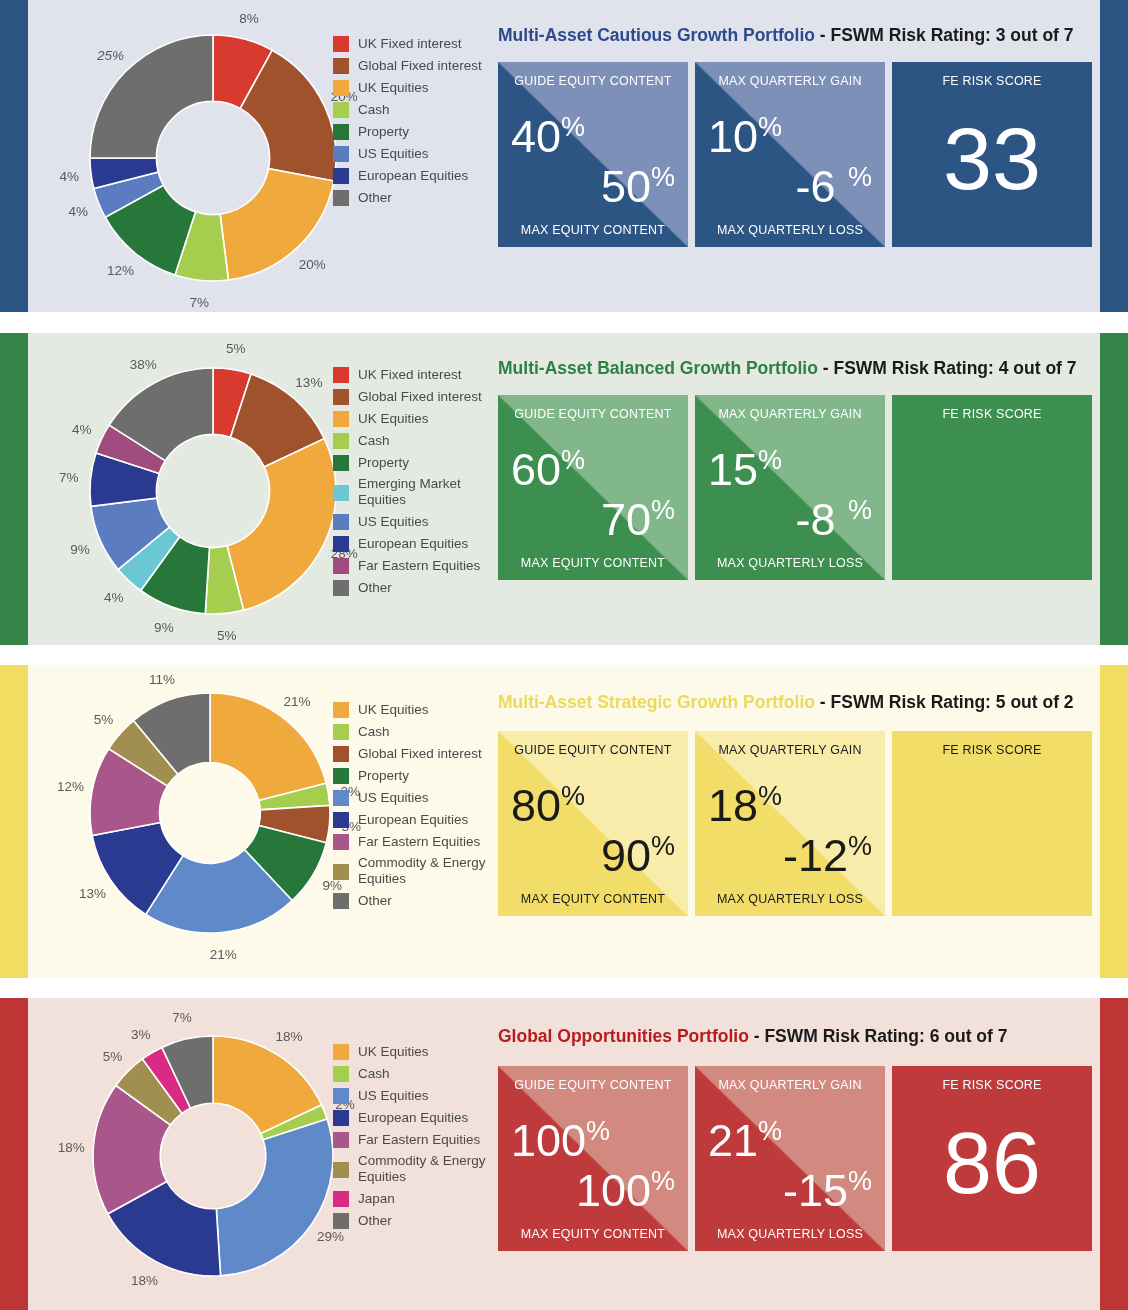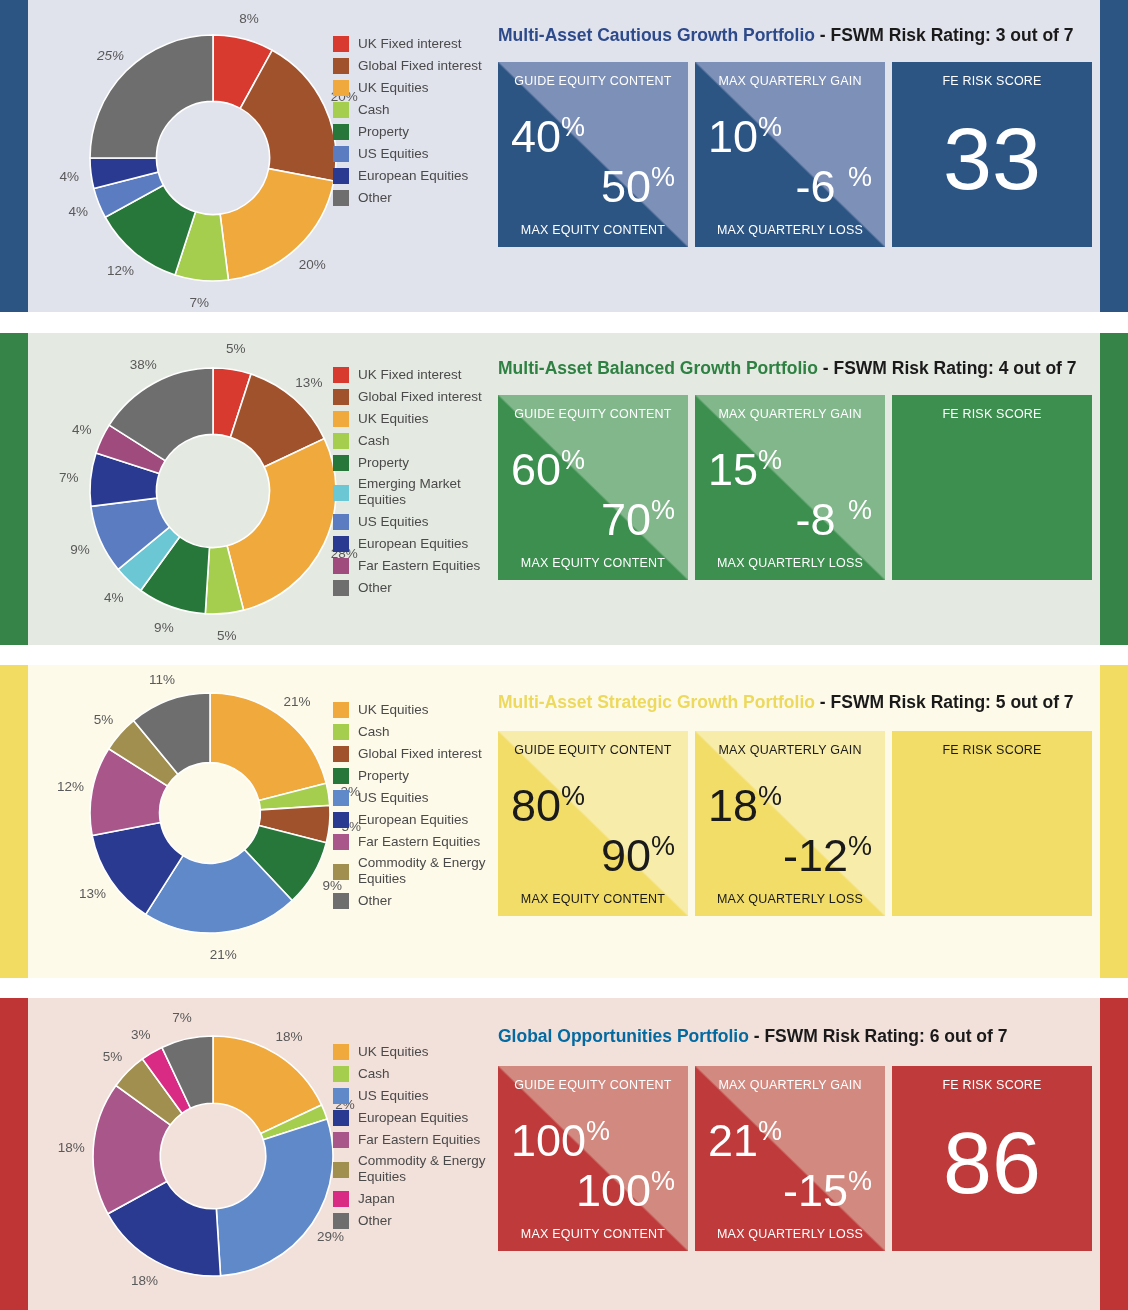--- a/index.html
+++ b/index.html
@@ -277,21 +277,21 @@
           </div>
           <div class="legend-row">
             <span class="sw" style="background: rgb(160, 143, 79);"></span>
             <span class="legend-label">Commodity &amp; Energy Equities</span>
           </div>
           <div class="legend-row">
             <span class="sw" style="background: rgb(110, 110, 110);"></span>
             <span class="legend-label">Other</span>
           </div>
         </div>
-        <div class="title" style="left: 470px; top: 27px;"><span class="name" style="color: rgb(236, 217, 94);">Multi-Asset Strategic Growth Portfolio</span><span class="rating"> - FSWM Risk Rating: 5 out of 7</span></div>
+        <div class="title" style="left: 470px; top: 27px;"><span class="name" style="color: rgb(236, 217, 94);">Multi-Asset Strategic Growth Portfolio</span><span class="rating"> - FSWM Risk Rating: 5 out of 2</span></div>
         <div class="cards" style="left: 470px; top: 66px;">
           <div class="card" style="width: 190px; height: 185px; color: rgb(26, 26, 26); background: linear-gradient(to left bottom, rgb(248, 236, 171) 0px, rgb(248, 236, 171) 49.6%, rgb(242, 221, 104) 50.4%, rgb(242, 221, 104) 100%);">
             <div class="card-top-label">GUIDE EQUITY CONTENT</div>
             <div class="v1">80<span class="sup">%</span></div>
             <div class="v2">90<span class="sup">%</span></div>
             <div class="card-bottom-label">MAX EQUITY CONTENT</div>
           </div>
           <div class="card" style="width: 190px; height: 185px; color: rgb(26, 26, 26); background: linear-gradient(to left bottom, rgb(248, 236, 171) 0px, rgb(248, 236, 171) 49.6%, rgb(242, 221, 104) 50.4%, rgb(242, 221, 104) 100%);">
             <div class="card-top-label">MAX QUARTERLY GAIN</div>
             <div class="v1">18<span class="sup">%</span></div>
@@ -355,21 +355,21 @@
           </div>
           <div class="legend-row">
             <span class="sw" style="background: rgb(217, 42, 132);"></span>
             <span class="legend-label">Japan</span>
           </div>
           <div class="legend-row">
             <span class="sw" style="background: rgb(110, 110, 110);"></span>
             <span class="legend-label">Other</span>
           </div>
         </div>
-        <div class="title" style="left: 470px; top: 28px;"><span class="name" style="color: #0369a1;">Global Opportunities Portfolio</span><span class="rating"> - FSWM Risk Rating: 6 out of 7</span></div>
+        <div class="title" style="left: 470px; top: 28px;"><span class="name" style="color: #b91c1c;">Global Opportunities Portfolio</span><span class="rating"> - FSWM Risk Rating: 6 out of 7</span></div>
         <div class="cards" style="left: 470px; top: 68px;">
           <div class="card" style="width: 190px; height: 185px; color: rgb(255, 255, 255); background: linear-gradient(to left bottom, rgb(210, 138, 128) 0px, rgb(210, 138, 128) 49.6%, rgb(191, 58, 58) 50.4%, rgb(191, 58, 58) 100%);">
             <div class="card-top-label">GUIDE EQUITY CONTENT</div>
             <div class="v1">100<span class="sup">%</span></div>
             <div class="v2">100<span class="sup">%</span></div>
             <div class="card-bottom-label">MAX EQUITY CONTENT</div>
           </div>
           <div class="card" style="width: 190px; height: 185px; color: rgb(255, 255, 255); background: linear-gradient(to left bottom, rgb(210, 138, 128) 0px, rgb(210, 138, 128) 49.6%, rgb(191, 58, 58) 50.4%, rgb(191, 58, 58) 100%);">
             <div class="card-top-label">MAX QUARTERLY GAIN</div>
             <div class="v1">21<span class="sup">%</span></div>

